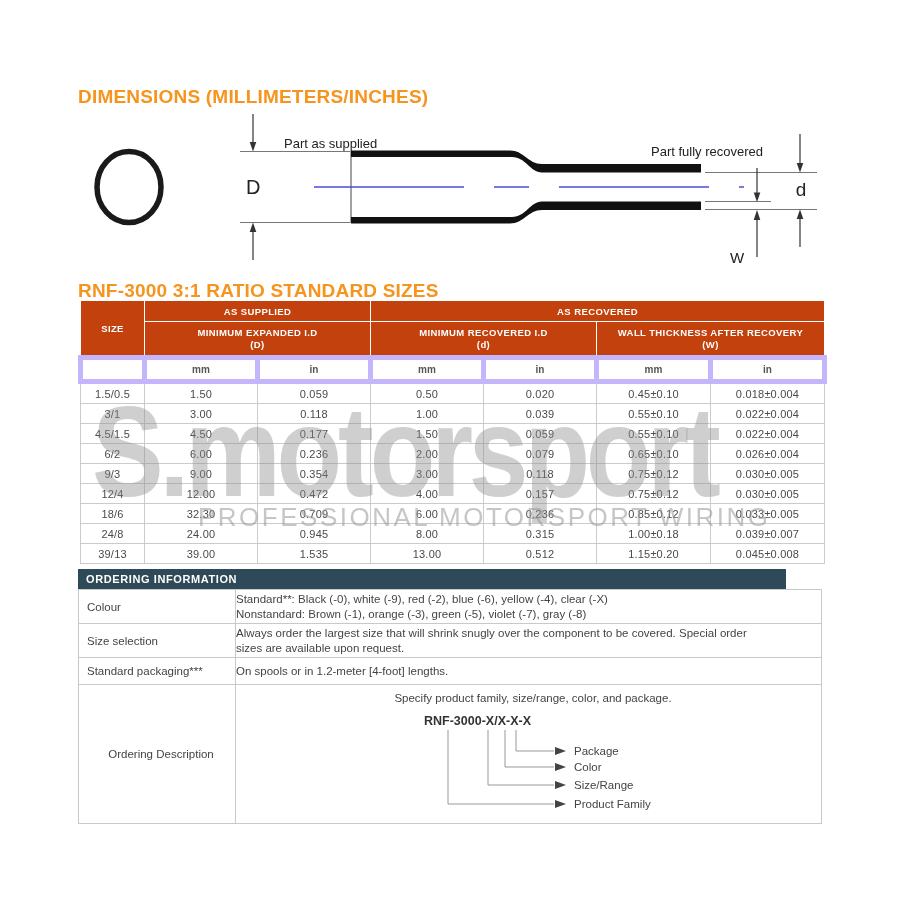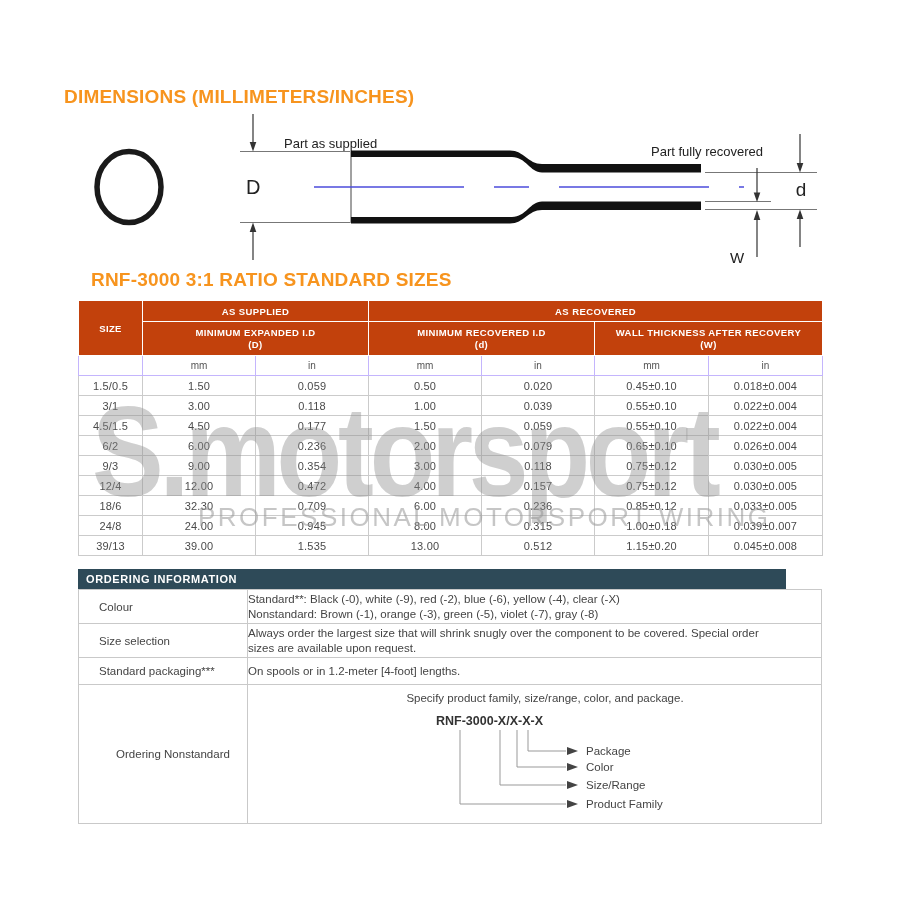--- a/index.html
+++ b/index.html
@@ -4,41 +4,41 @@
 <style>
   html,body { margin:0; padding:0; background:#ffffff; }
   .page {
     position:relative; width:900px; height:900px; background:#ffffff;
     font-family:"Liberation Sans", sans-serif; overflow:hidden;
   }
   .h-orange {
     position:absolute; color:#F7941E; font-weight:bold; font-size:19px;
     letter-spacing:0.2px; white-space:nowrap;
   }
-  #heading-dimensions { left:64px; top:86px; }
-  #heading-sizes { left:78px; top:269px;margin-left:13px; }
+  #heading-dimensions { left:78px; top:86px; }
+  #heading-sizes { left:78px; top:280px; }
 
   
   #diagram-svg { position:absolute; left:0; top:0; z-index:1; }
 
   
   table.sizes {
     position:absolute; left:78px; top:300px; width:744px;
     border-collapse:collapse; table-layout:fixed; z-index:2;
   }
   .sizes th, .sizes td { padding:0; text-align:center; overflow:hidden; }
   .sizes th.teal {
     background:#c2410c; color:#ffffff; font-size:9.5px; font-weight:bold;
     letter-spacing:0.4px; border:1px solid #ffffff;
   }
   .sizes tr.grp th { height:20px; }
   .sizes tr.sub th { height:33px; line-height:12px; }
   .sizes tr.units td {
-    height:19px; font-size:10px; font-weight:normal; color:#555555;
-    border:1px solid #c4b5fd;
+    height:19px; font-size:10px; font-weight:bold; color:#555555;
+    border:5px solid #c4b5fd;
   }
   .sizes tbody td {
     height:19px; font-size:11px; color:#4a4a4a; letter-spacing:0.2px;
     border:1px solid #cbcbcb;
   }
 
   
   #wm-brand {
     position:absolute; left:92px; top:388px; z-index:6; pointer-events:none;
     font-size:128px; font-weight:800; letter-spacing:-5px; line-height:1;
@@ -52,21 +52,21 @@
   }
 
   
   #ordering { position:absolute; left:78px; top:569px; width:708px; z-index:2; }
   .ord-header {
     height:20px; background:#2E4A58; color:#ffffff; font-size:11px; font-weight:bold;
     letter-spacing:0.6px; line-height:20px; padding-left:8px; box-sizing:border-box;
   }
   table.ord { width:744px; border-collapse:collapse; table-layout:fixed; }
   .ord td { border:1px solid #c9c9c9; font-size:11.5px; color:#444444; padding:0; }
-  .ord td.lbl { width:148px; padding-left:20px; text-align:left; }
+  .ord td.lbl { width:148px; padding-left:8px; text-align:left; }
   .ord td.val { text-align:left; line-height:15px; }
   .ord tr.r1 td { height:33px; }
   .ord tr.r2 td { height:33px; }
   .ord tr.r3 td { height:26px; }
   .ord tr.r4 td { height:138px;text-align:center; }
   .desc-cell { position:relative; }
   .desc-cell svg { position:absolute; left:0; top:0; }
 </style>
 </head>
 <body>
@@ -257,21 +257,21 @@
         <td class="val">
           <div>Always order the largest size that will shrink snugly over the component to be covered. Special order</div>
           <div>sizes are available upon request.</div>
         </td>
       </tr>
       <tr class="r3">
         <td class="lbl">Standard packaging***</td>
         <td class="val">On spools or in 1.2-meter [4-foot] lengths.</td>
       </tr>
       <tr class="r4">
-        <td class="lbl">Ordering Nonstandard</td>
+        <td class="lbl">Ordering Description</td>
         <td class="desc-cell">
           <svg width="594" height="136" viewBox="0 0 594 136">
             <text x="297" y="17" font-size="11.5" fill="#444" text-anchor="middle">Specify product family, size/range, color, and package.</text>
             <text x="188" y="40" font-size="12.5" font-weight="bold" fill="#333">RNF-3000-X/X-X-X</text>
 
             <path d="M212,45 V119 H318" fill="none" stroke="#999" stroke-width="1"></path>
             <path d="M252,45 V100 H318" fill="none" stroke="#999" stroke-width="1"></path>
             <path d="M269,45 V82 H318" fill="none" stroke="#999" stroke-width="1"></path>
             <path d="M280,45 V66 H318" fill="none" stroke="#999" stroke-width="1"></path>
 

